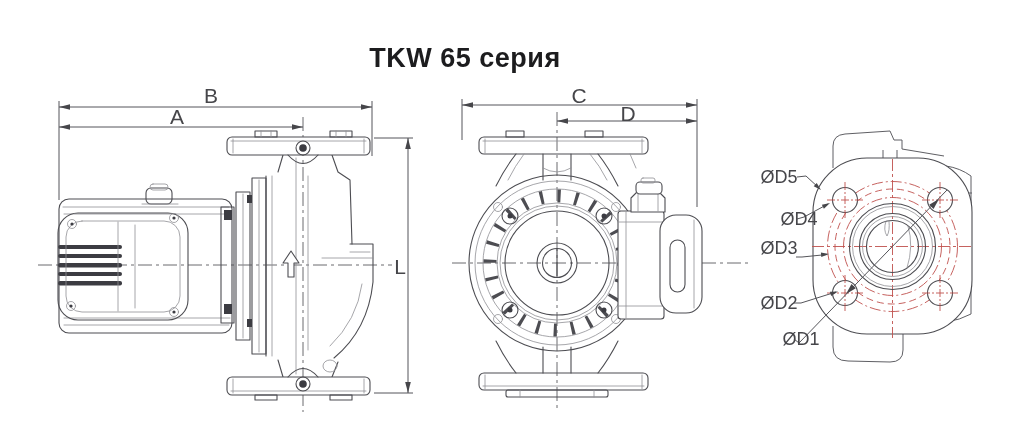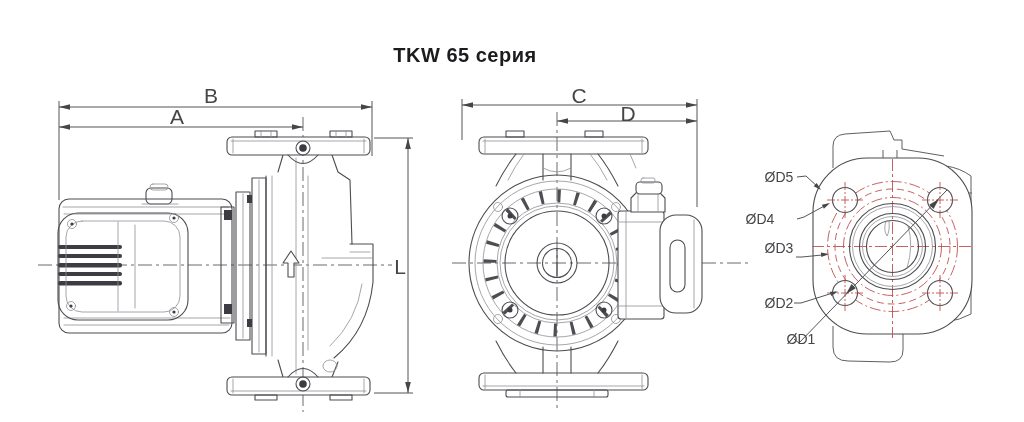--- a/index.html
+++ b/index.html
@@ -12,22 +12,22 @@
   .sil{fill:none;stroke:#5f5f64;stroke-width:1;stroke-linejoin:round;}
   .dk{fill:#3c3c42;stroke:none;}
   .wh{fill:#ffffff;}
   .dim{fill:none;stroke:#55555a;stroke-width:1;}
   .dimf{fill:#46464a;stroke:none;}
   .cl{fill:none;stroke:#5a5a5e;stroke-width:.9;stroke-dasharray:14 4 3 4;}
   .red{fill:none;stroke:#c0504d;stroke-width:.9;}
   
   .lbl{position:absolute;transform:translate(-50%,-50%);color:#46464a;font-size:21px;
        line-height:1;white-space:nowrap;}
-  .lbl-small{font-size:14px;}
-  .title{position:absolute;transform:translateX(-50%);color:#1c1c1e;font-size:20px;
+  .lbl-small{font-size:18px;}
+  .title{position:absolute;transform:translateX(-50%);color:#1c1c1e;font-size:27px;
          font-weight:700;line-height:1;white-space:nowrap;letter-spacing:.5px;}
 </style>
 </head>
 <body>
 
 <div class="stage">
 
   <svg width="1024" height="422" viewBox="0 0 1024 422">
 
     <g>
@@ -272,17 +272,17 @@
   <div class="title" style="left:465px;top:45px;">TKW 65 серия</div>
 
   <div class="lbl" style="left:177px;top:116px;">A</div>
   <div class="lbl" style="left:211px;top:95px;">B</div>
   <div class="lbl" style="left:400px;top:266px;">L</div>
 
   <div class="lbl" style="left:579px;top:95px;">C</div>
   <div class="lbl" style="left:628px;top:113px;">D</div>
 
   <div class="lbl lbl-small" style="left:779px;top:177px;">ØD5</div>
-  <div class="lbl lbl-small" style="left:760px;top:219px;">ØD4</div>
+  <div class="lbl lbl-small" style="left:799px;top:219px;">ØD4</div>
   <div class="lbl lbl-small" style="left:779px;top:248px;">ØD3</div>
   <div class="lbl lbl-small" style="left:779px;top:303px;">ØD2</div>
   <div class="lbl lbl-small" style="left:801px;top:339px;">ØD1</div>
 </div>
 
 </body></html>

